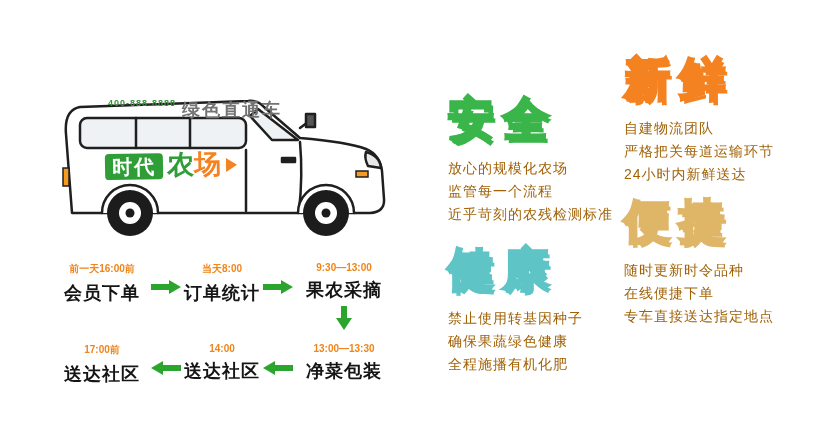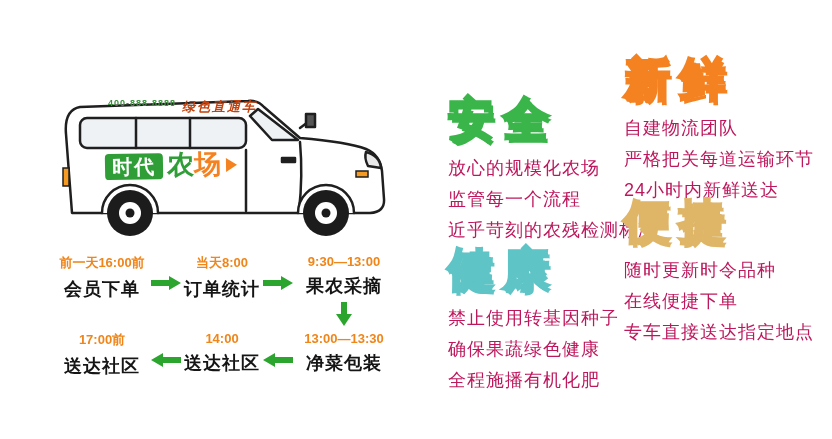--- a/index.html
+++ b/index.html
@@ -10,21 +10,21 @@
   }
 
   
   .van { position: absolute; left: 50px; top: 72px; width: 345px; height: 185px; }
   .van svg { display: block; }
   .van-banner {
     position: absolute; left: 58px; top: 26px; width: 200px;
     display: flex; align-items: flex-start; gap: 6px; white-space: nowrap;
   }
   .van-phone { font-size: 9px; color: #3a8f3a; letter-spacing: 1px; font-weight: bold; }
-  .van-route { font-size: 13px; color: #c2410c; font-weight: bold; letter-spacing: 2px; font-style: italic; }
+  .van-route { font-size: 18px; color: #737373; font-weight: bold; letter-spacing: 2px; }
   .van-logo {
     position: absolute; left: 55px; top: 80px;
     display: flex; align-items: center; transform: rotate(-1deg);
   }
   .logo-box {
     background: #2f9e37; color: #ffffff; font-weight: bold; font-size: 20px;
     padding: 3px 7px; border-radius: 4px; letter-spacing: 2px; line-height: 1;
   }
   .logo-nong { color: #2f9e37; font-size: 27px; font-weight: bold; margin-left: 4px; line-height: 1; }
   .logo-chang { color: #f58220; font-size: 27px; font-weight: bold; line-height: 1; }
@@ -37,39 +37,39 @@
 
   
   .timeline {
     position: absolute; left: 54px; top: 254px;
     display: grid;
     grid-template-columns: 96px 32px 80px 32px 100px;
     grid-template-rows: auto 26px auto;
     row-gap: 2px;
   }
   .step { display: flex; flex-direction: column; align-items: center; gap: 5px; }
-  .step .time { font-size: 13px; font-weight: bold; color: #f08519; white-space: nowrap; }
+  .step .time { font-size: 10px; font-weight: bold; color: #f08519; white-space: nowrap; margin-top: 8px; }
   .step .label { font-size: 18px; font-weight: bold; color: #151515; letter-spacing: 1px; white-space: nowrap; }
   .harrow { align-self: end; justify-self: center; margin-bottom: 6px; color: #2ca52f; }
   .darrow { justify-self: center; align-self: center; color: #2ca52f; }
 
   
   .feature { position: absolute; }
   .feature-title {
     font-size: 46px; font-weight: 800; letter-spacing: 9px; line-height: 1.1;
     color: var(--c, #3ab54a);
     -webkit-text-fill-color: #ffffff;
     -webkit-text-stroke: 2.8px var(--c, #3ab54a);
     text-shadow: 3px 4px 0 var(--c, #3ab54a);
     white-space: nowrap;
   }
   .feature-text { margin-top: 12px; }
   .feature-text div {
-    font-size: 18px; line-height: 23px; color: #be185d;
-    font-weight: 500; letter-spacing: 1px; white-space: nowrap; margin-top: 8px;
+    font-size: 14px; line-height: 23px; color: #a16207;
+    font-weight: 500; letter-spacing: 1px; white-space: nowrap;
   }
   .pos-safety      { left: 448px; top: 94px; }
   .pos-health      { left: 448px; top: 244px; }
   .pos-fresh       { left: 624px; top: 54px; }
   .pos-convenient  { left: 624px; top: 196px; }
 </style>
 </head>
 <body>
 
 <div class="canvas">

